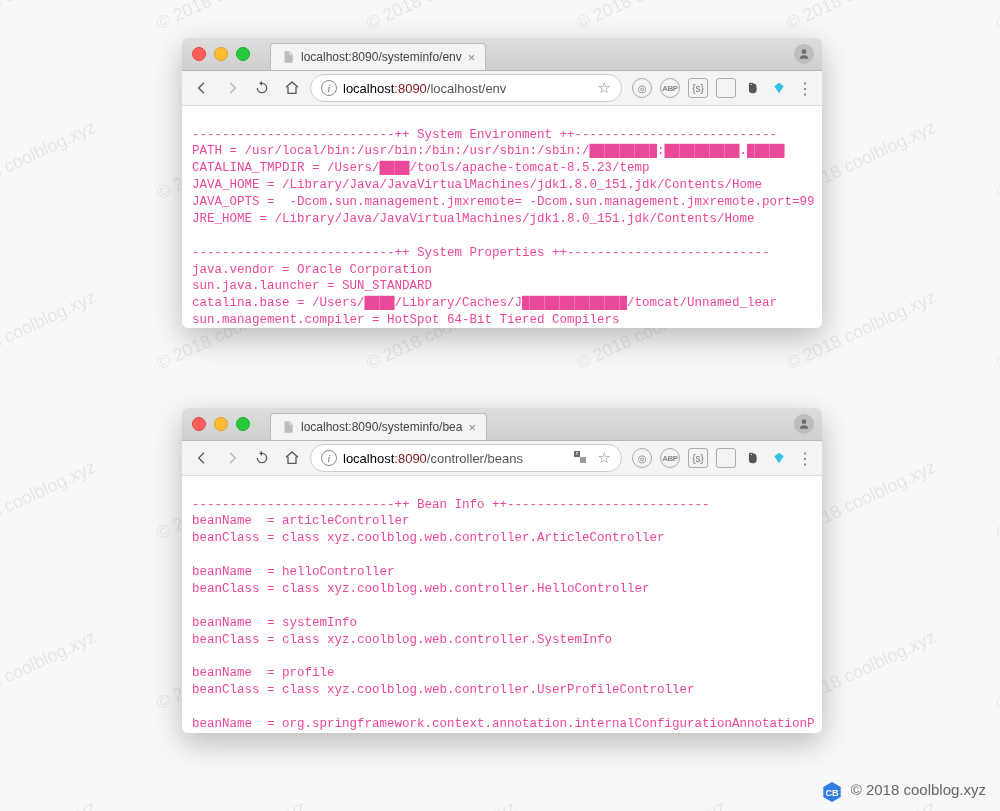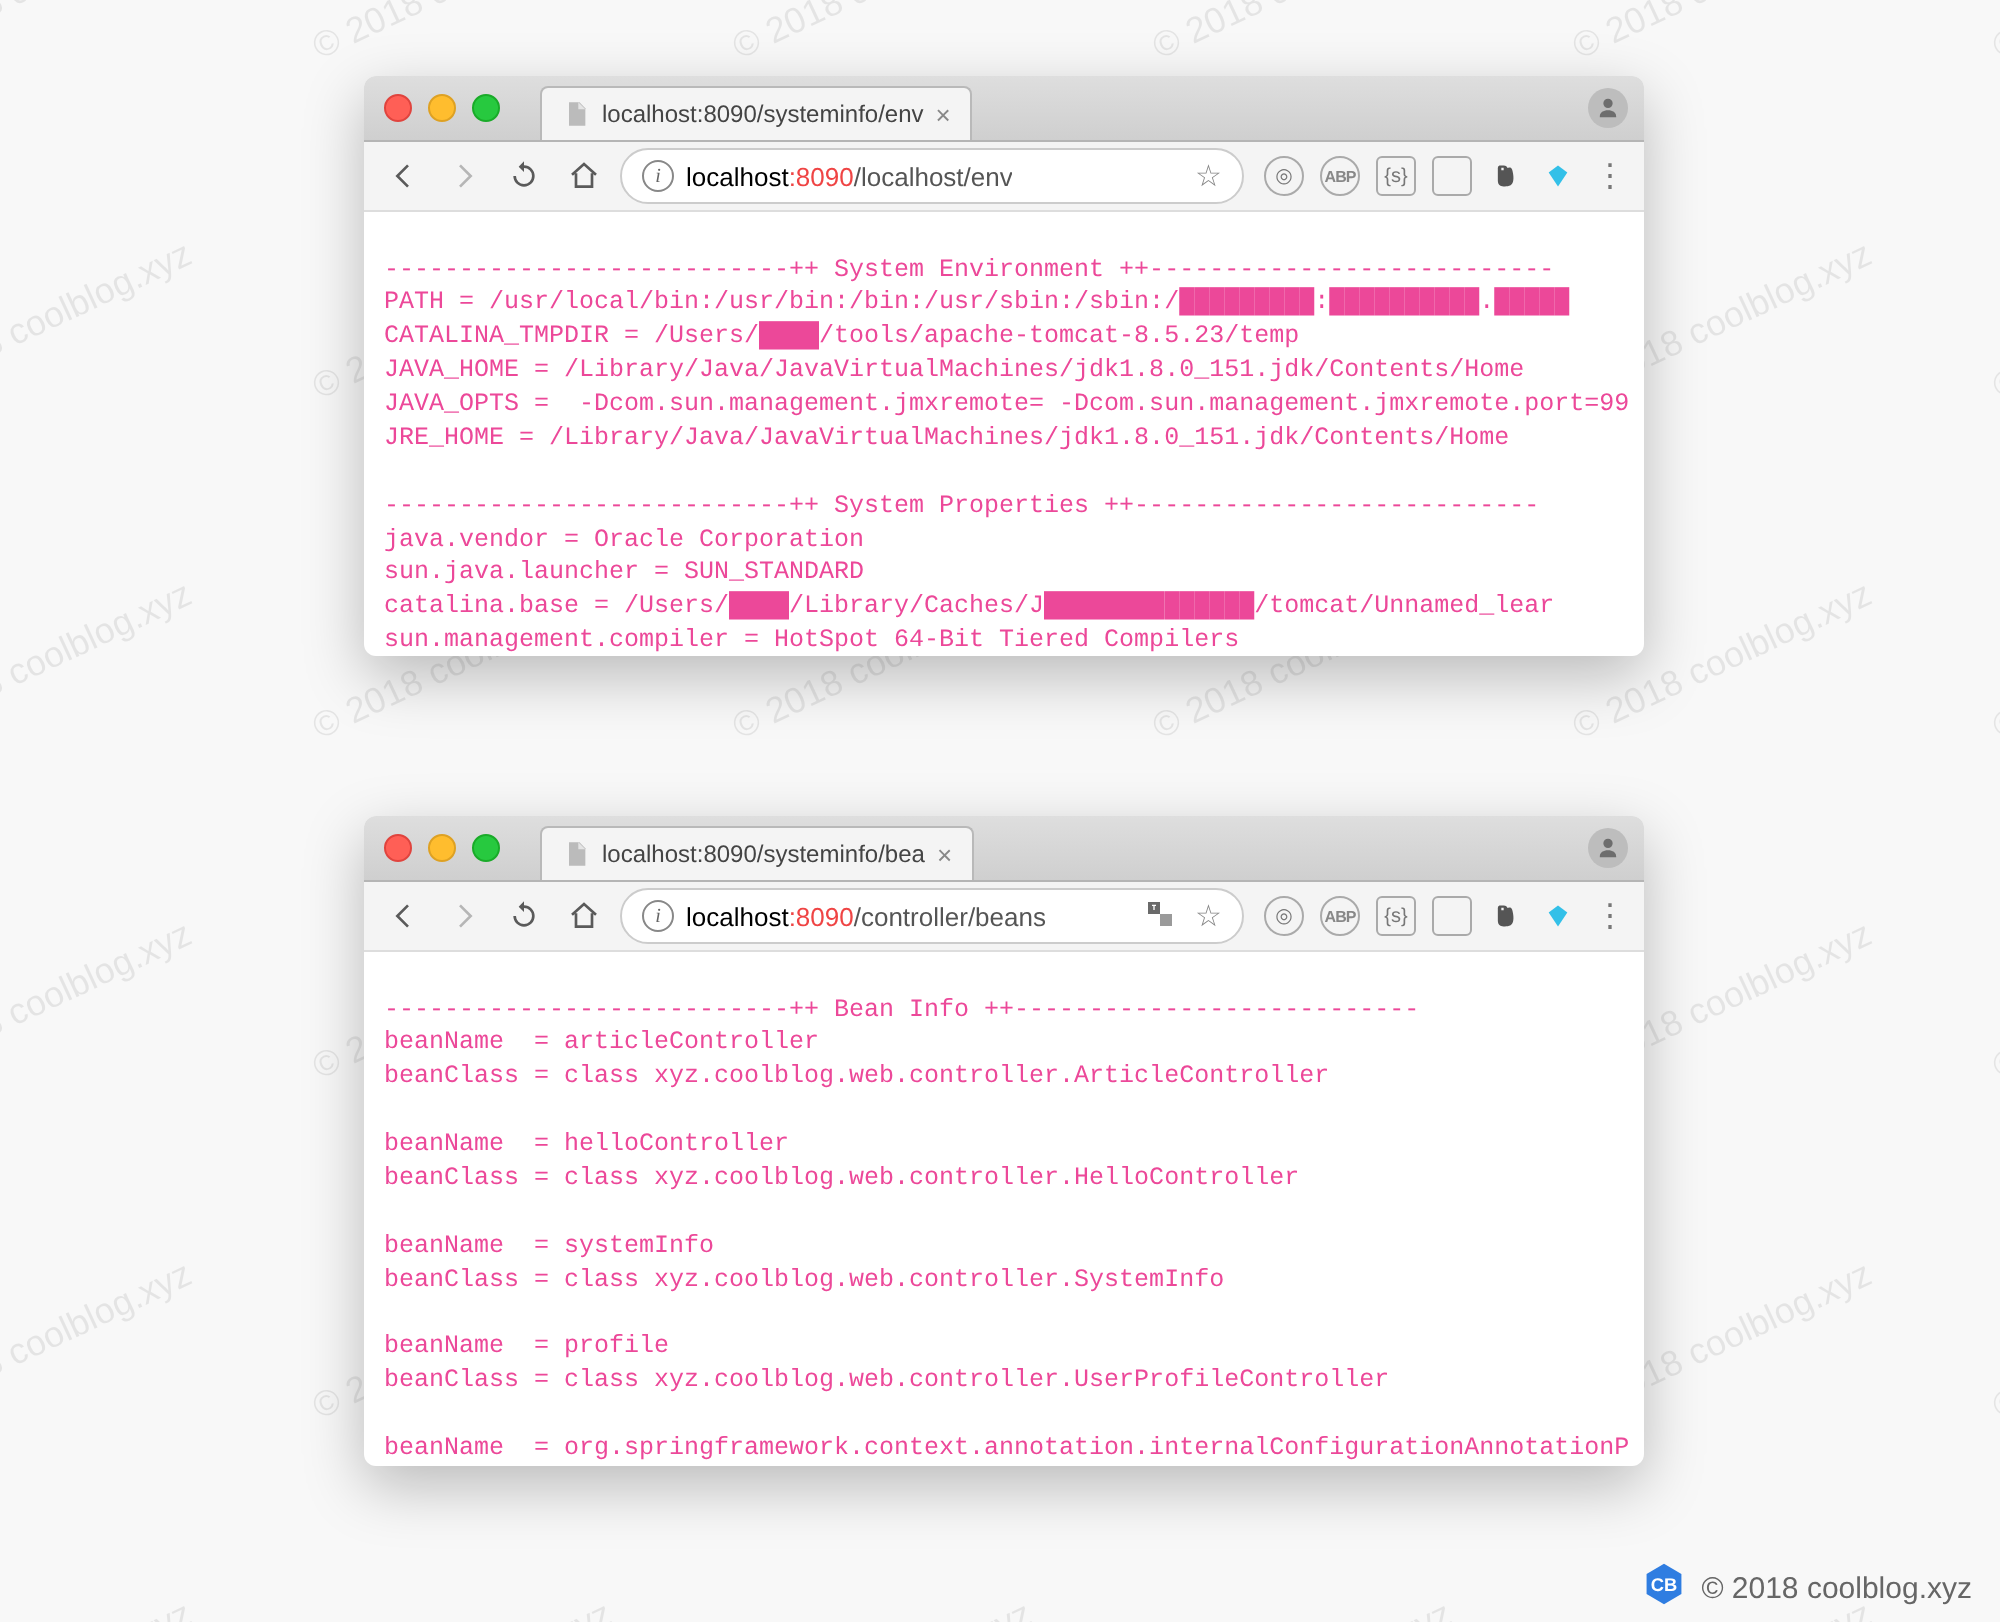--- a/index.html
+++ b/index.html
@@ -20,35 +20,35 @@
   .tabbar .avatar{position:absolute;right:8px;top:6px;width:20px;height:20px;border-radius:50%;background:#bdbdbd;display:flex;align-items:center;justify-content:center}
   .tabbar .avatar svg{width:14px;height:14px;fill:#6d6d6d}
   .toolbar{height:34px;background:#f4f4f4;border-bottom:1px solid #ddd;display:flex;align-items:center;padding:0 8px;gap:6px}
   .navbtn{width:24px;height:24px;display:flex;align-items:center;justify-content:center;color:#5a5a5a;border-radius:4px}
   .navbtn svg{width:16px;height:16px;stroke:#5a5a5a;fill:none;stroke-width:2}
   .navbtn.disabled{opacity:.4}
   .omnibox{flex:1;height:26px;border:1px solid #ccc;border-radius:14px;background:#fff;display:flex;align-items:center;padding:0 10px;font-size:13px;color:#333;gap:6px;min-width:0}
   .omnibox .info{width:14px;height:14px;border:1px solid #888;border-radius:50%;display:flex;align-items:center;justify-content:center;font-size:10px;color:#666;font-family:serif;font-style:italic}
   .omnibox .urltext{white-space:nowrap;overflow:hidden}
   .omnibox .host{color:#000;font-weight:500}
-  .omnibox .port{color:#ef4444}
+  .omnibox .port{color:#7f1d1d}
   .omnibox .path{color:#555}
   .omnibox .star{margin-left:auto;color:#888;font-size:15px}
   .exticons{display:flex;align-items:center;gap:8px;padding-left:4px}
   .ei{width:18px;height:18px;display:flex;align-items:center;justify-content:center;font-size:10px;color:#777}
   .ei.circle{border:1px solid #aaa;border-radius:50%}
   .ei.abp{border:1px solid #aaa;border-radius:50%;font-size:8px;font-weight:600;color:#888;letter-spacing:-.5px}
   .ei.square{border:1px solid #aaa;border-radius:3px}
   .ei.evernote{color:#666}
   .ei.evernote svg{width:14px;height:14px;fill:#555}
   .ei.diamond svg{width:14px;height:14px}
   .ei.menu{color:#777;font-size:16px}
   .translate-icon svg{width:16px;height:16px}
   .content{padding:8px 10px;font-family:"Courier New",monospace;font-size:12.5px;line-height:1.35;color:#ec4899;white-space:pre;overflow:hidden}
-  .footer{position:absolute;right:14px;bottom:8px;display:flex;align-items:flex-end;gap:8px;color:#666;font-size:15px}
+  .footer{position:absolute;right:14px;bottom:8px;display:flex;align-items:flex-start;gap:8px;color:#666;font-size:15px}
   .cb-badge{width:22px;height:22px}
 </style>
 </head>
 <body>
 <div class="stage">
 
 <div id="wm-host">
       <div class="watermark" style="left: -60px; top: -20px;">© 2018 coolblog.xyz</div>
       <div class="watermark" style="left: 150px; top: -20px;">© 2018 coolblog.xyz</div>
       <div class="watermark" style="left: 360px; top: -20px;">© 2018 coolblog.xyz</div>

